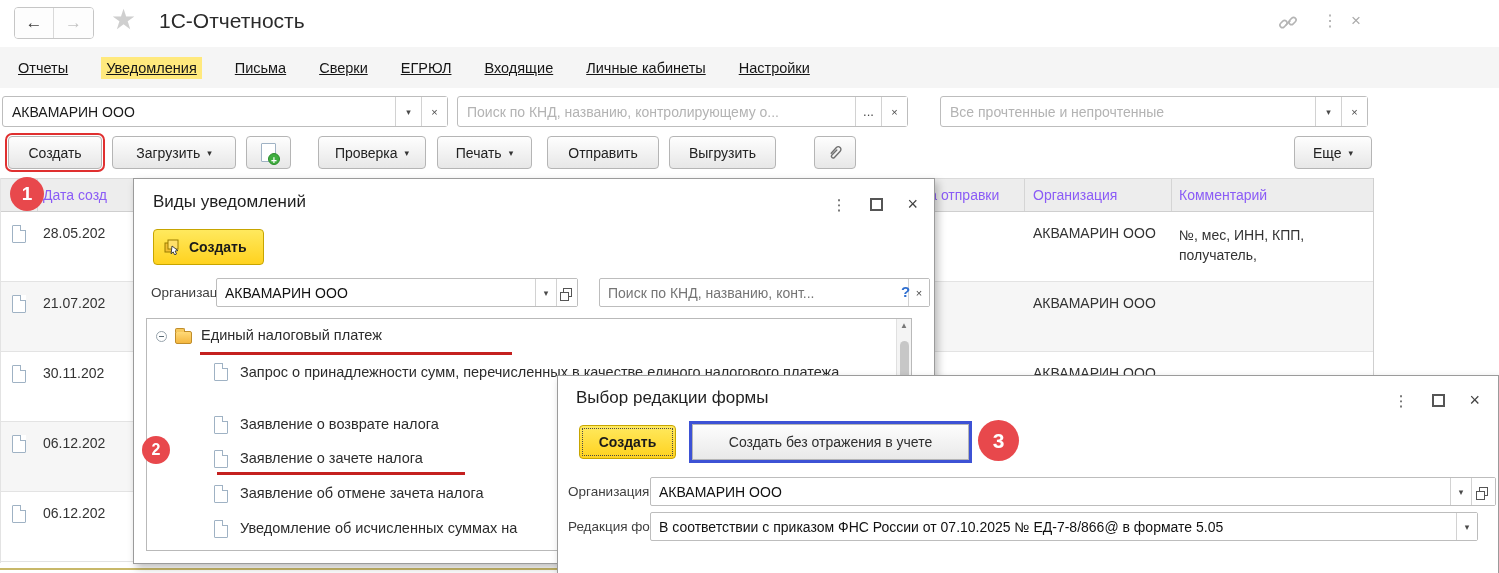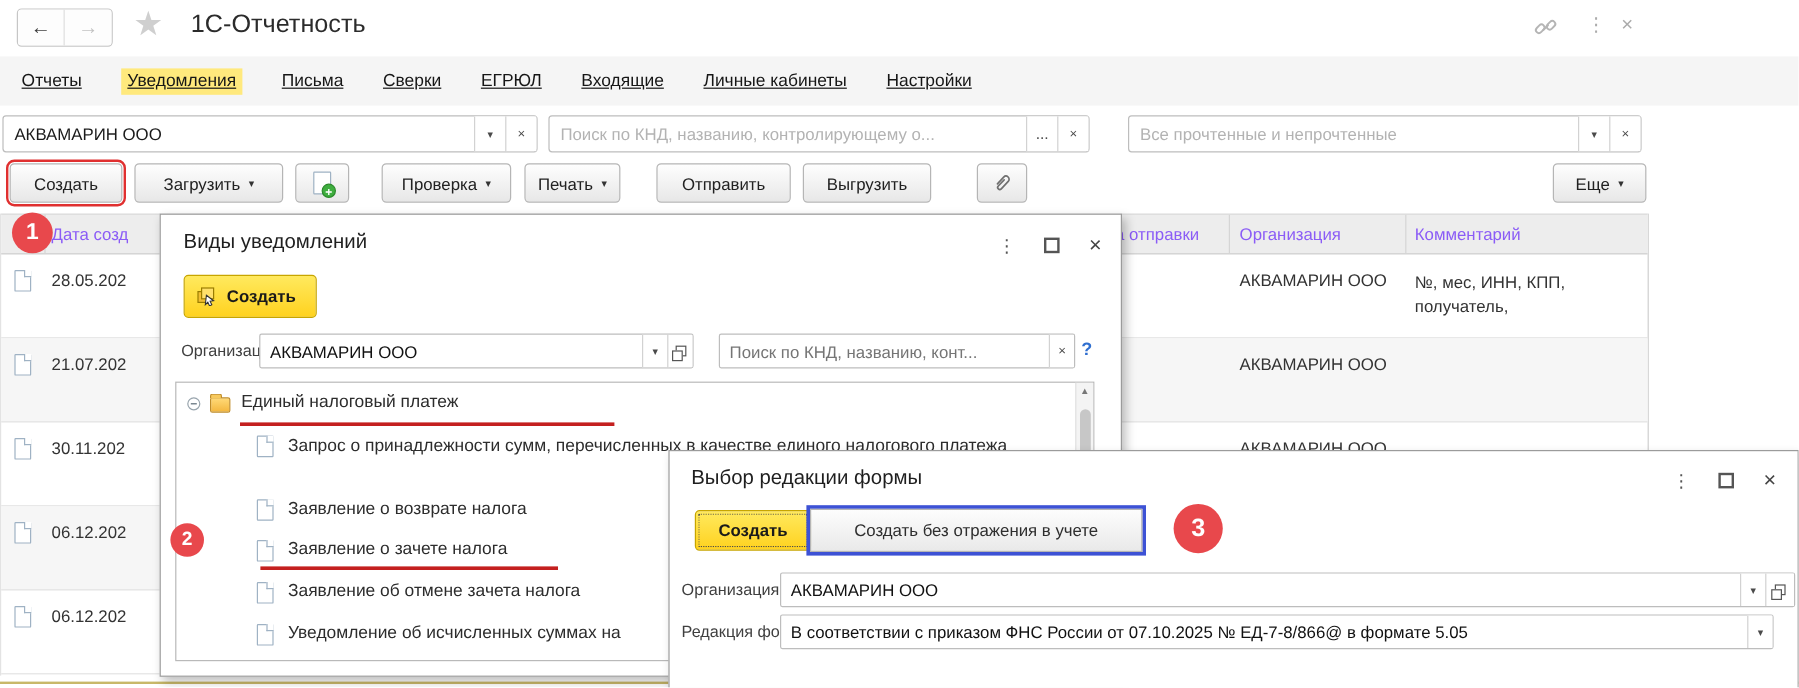--- a/index.html
+++ b/index.html
@@ -178,21 +178,21 @@
     <span>Загрузить</span>
     <span class="caret">▾</span>
   </div>
   <div class="btn icon-btn" style="left:246px;width:45px;">
     <span class="newdoc"></span>
   </div>
   <div class="btn" style="left:318px;width:108px;">
     <span>Проверка</span>
     <span class="caret">▾</span>
   </div>
-  <div class="btn" style="left:437px;width:80px;">
+  <div class="btn" style="left:437px;width:95px;">
     <span>Печать</span>
     <span class="caret">▾</span>
   </div>
   <div class="btn" style="left:547px;width:112px;">
     <span>Отправить</span>
   </div>
   <div class="btn" style="left:669px;width:107px;">
     <span>Выгрузить</span>
   </div>
   <div class="btn icon-btn" style="left:814px;width:42px;">
@@ -260,21 +260,21 @@
     </div>
 
     <div class="fld-label" style="left:17px;top:106px;">Организация:</div>
     <div class="fld" style="left:82px;top:99px;width:362px;">
       <input value="АКВАМАРИН ООО" style="">
       <div class="seg caret">▾</div>
       <div class="seg">
           <span class="icon-open"></span>
         </div>
     </div>
-    <div class="fld" style="left:465px;top:99px;width:297px;">
+    <div class="fld" style="left:465px;top:99px;width:331px;">
       <input placeholder="Поиск по КНД, названию, конт..." style="">
       <div class="seg">×</div>
     </div>
     <div class="help" style="left:767px;top:104px;">?</div>
 
     <div class="treebox" style="left:12px;top:139px;width:766px;height:233px;">
       <div class="scrollbar">
         <div class="up">▲</div>
         <div class="thumb"></div>
       </div>
@@ -306,21 +306,21 @@
     <div class="dlg-title" style="left:18px;top:12px;">Выбор редакции формы</div>
     <div class="dlg-ctrls" style="right:18px;top:14px;">
       <span class="dlg-dots">⋮</span>
       <span class="dlg-max"></span>
       <span class="dlg-x">×</span>
     </div>
 
     <div class="ybtn focus" style="position:absolute;left:21px;top:49px;width:97px;height:34px;">
       <span>Создать</span>
     </div>
-    <div class="blue-wrap" style="left:114px;top:45px;width:283px;height:42px;">
+    <div class="blue-wrap" style="left:131px;top:45px;width:283px;height:42px;">
       <div class="inner">Создать без отражения в учете</div>
     </div>
 
     <div class="fld-label" style="left:10px;top:108px;">Организация:</div>
     <div class="fld" style="left:92px;top:101px;width:846px;">
       <input value="АКВАМАРИН ООО" style="">
       <div class="seg caret">▾</div>
       <div class="seg" style="width:24px;">
           <span class="icon-open"></span>
         </div>

